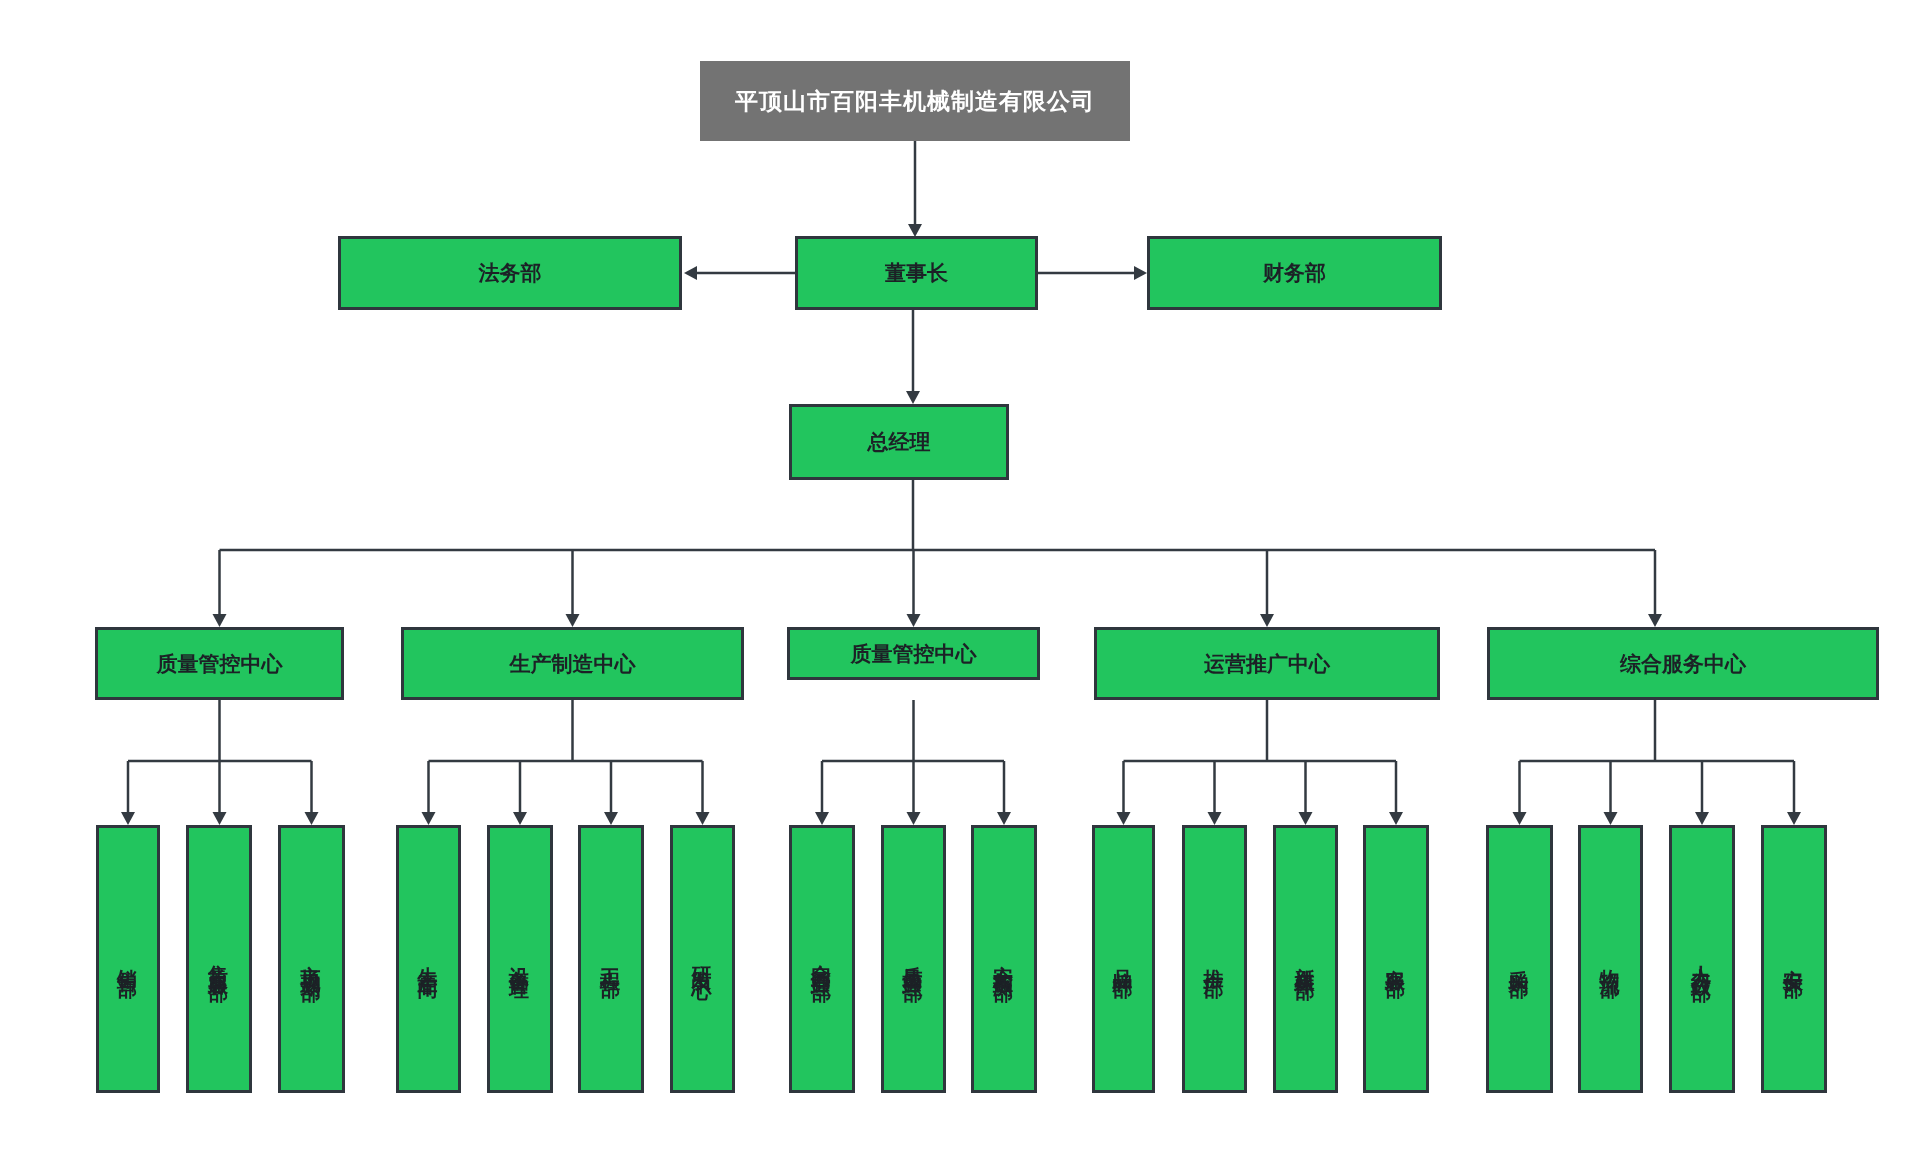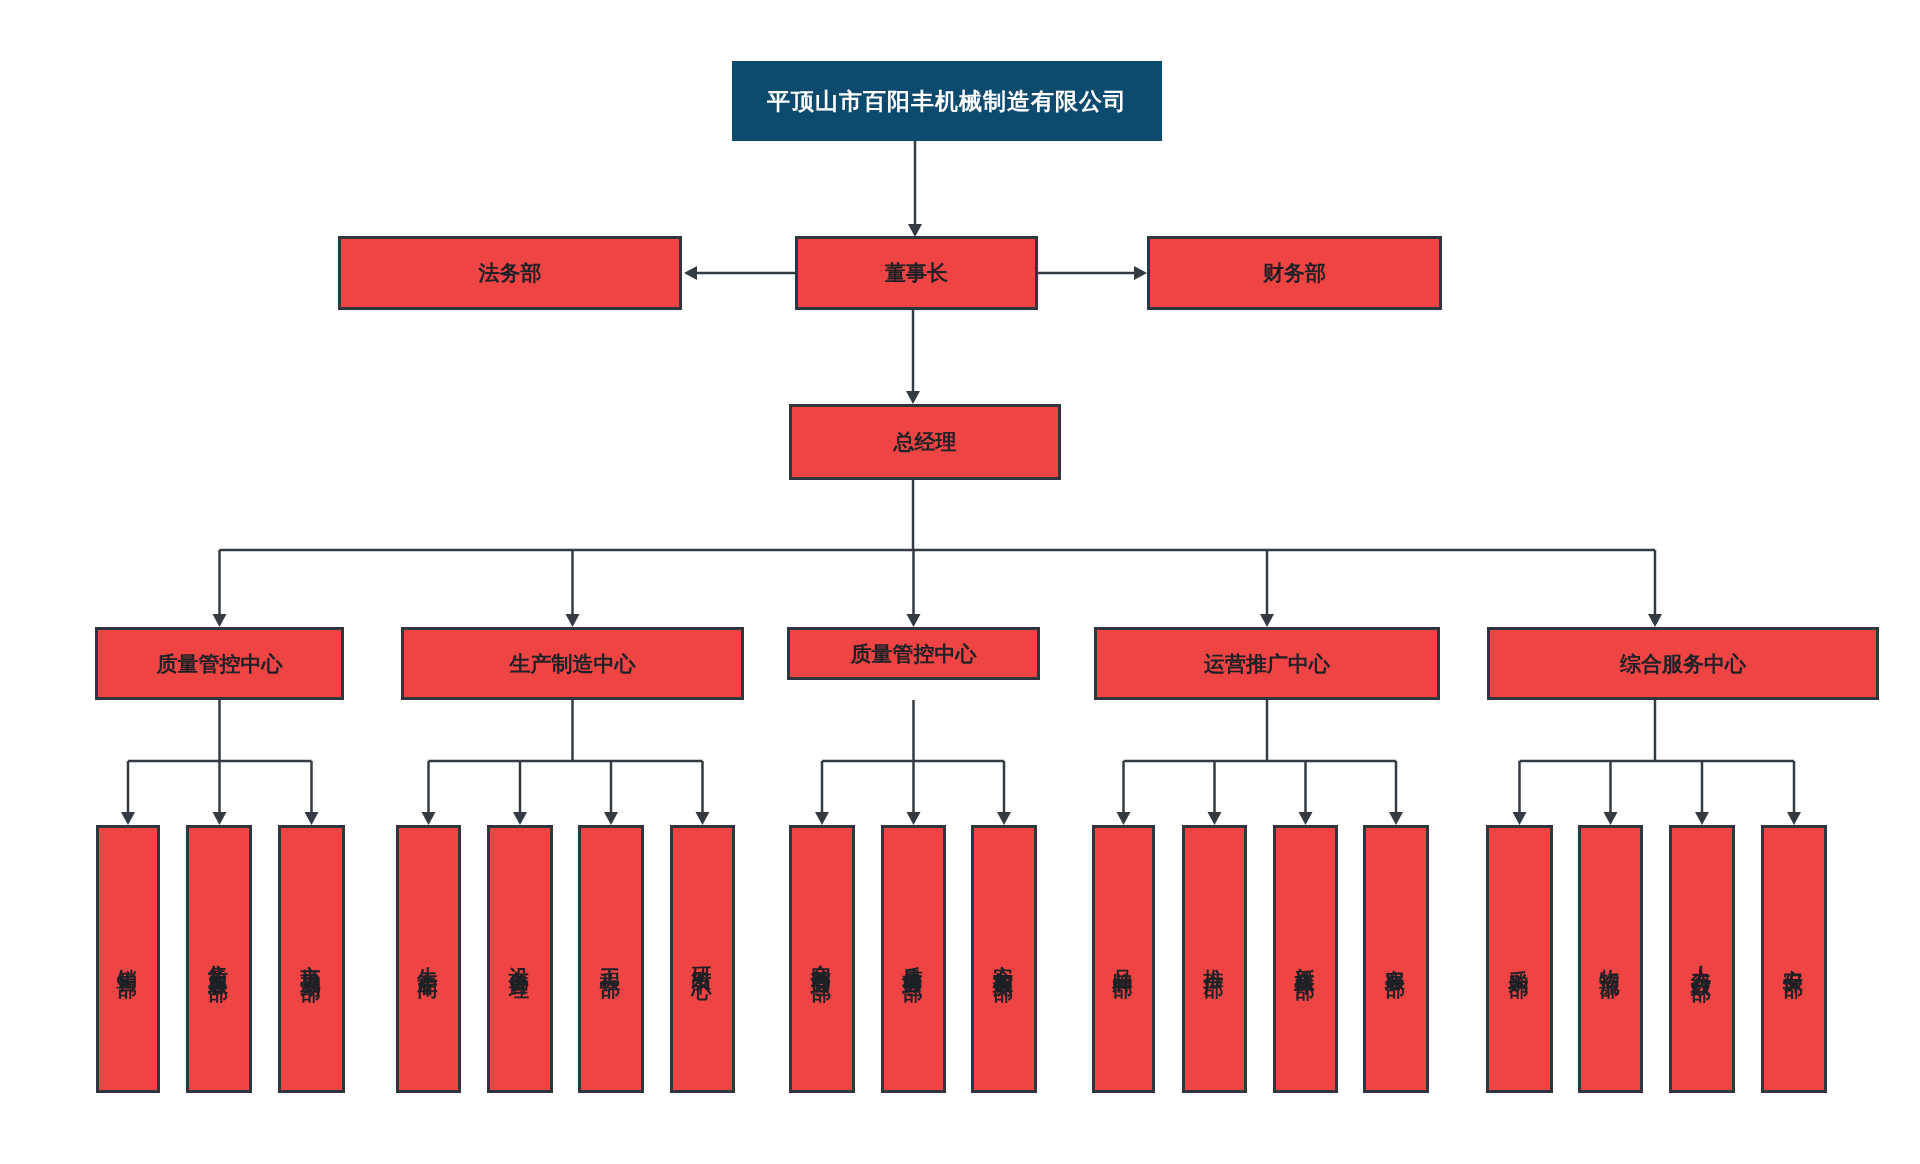--- a/index.html
+++ b/index.html
@@ -3,29 +3,28 @@
 <meta charset="utf-8">
 <style>
   html,body{margin:0;padding:0;}
   body{
     width:1920px;height:1164px;position:relative;background:#ffffff;
     font-family:"Liberation Sans","DejaVu Sans",sans-serif;
     overflow:hidden;
   }
   #connectors{position:absolute;left:0;top:0;width:1920px;height:1164px;}
   .box{
-    position:absolute;box-sizing:border-box;background:#ef4444;
+    position:absolute;box-sizing:border-box;background:#22c55e;
     border:3px solid #2f363d;color:#1c2126;font-weight:bold;
     display:flex;align-items:center;justify-content:center;
     font-size:21px;text-align:center;
   }
   .company{
-    background:#0c4a6e;border:none;color:#ffffff;font-size:23px;
+    background:#737373;border:none;color:#ffffff;font-size:23px;
     letter-spacing:1px;
-    margin-left:32px;
   }
   .vbox{font-size:20px;}
   .vbox .vtext{
     writing-mode:vertical-rl;text-orientation:upright;letter-spacing:4px;
   }
 </style>
 </head>
 <body>
 
 <svg id="connectors" viewBox="0 0 1920 1164" xmlns="http://www.w3.org/2000/svg">
@@ -121,21 +120,21 @@
     <polygon points="1787,812 1801,812 1794,825"></polygon>
   </g>
 </svg>
 
 <div class="box company" style="left:700px;top:61px;width:430px;height:80px">平顶山市百阳丰机械制造有限公司</div>
 
 <div class="box" style="left:338px;top:236px;width:344px;height:74px">法务部</div>
 <div class="box" style="left:795px;top:236px;width:243px;height:74px">董事长</div>
 <div class="box" style="left:1147px;top:236px;width:295px;height:74px">财务部</div>
 
-<div class="box" style="left:789px;top:404px;width:272px;height:76px">总经理</div>
+<div class="box" style="left:789px;top:404px;width:220px;height:76px">总经理</div>
 
 <div class="box" style="left:95px;top:627px;width:249px;height:73px">质量管控中心</div>
 <div class="box" style="left:401px;top:627px;width:343px;height:73px">生产制造中心</div>
 <div class="box" style="left:787px;top:627px;width:253px;height:53px">质量管控中心</div>
 <div class="box" style="left:1094px;top:627px;width:346px;height:73px">运营推广中心</div>
 <div class="box" style="left:1487px;top:627px;width:392px;height:73px">综合服务中心</div>
 
 <div class="box vbox" style="left:96px;top:825px;width:64px;height:268px">
   <span class="vtext">销售部</span>
 </div>

